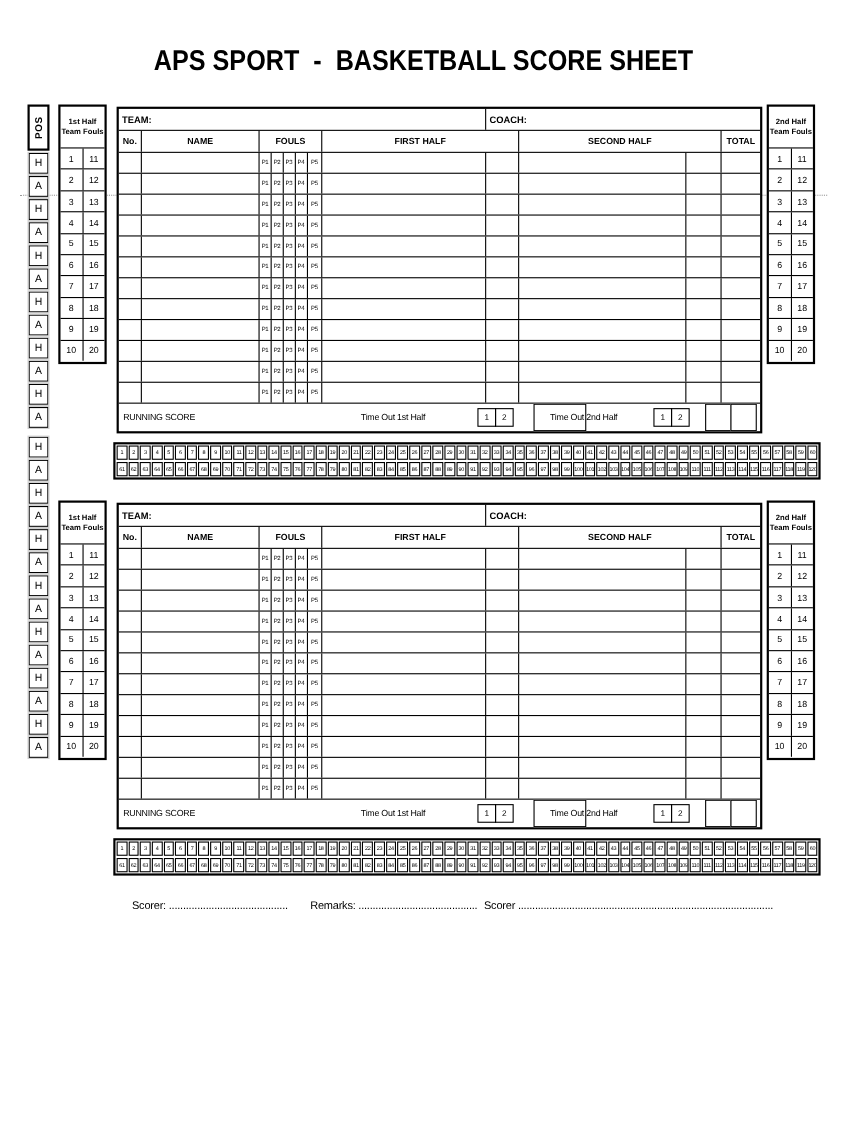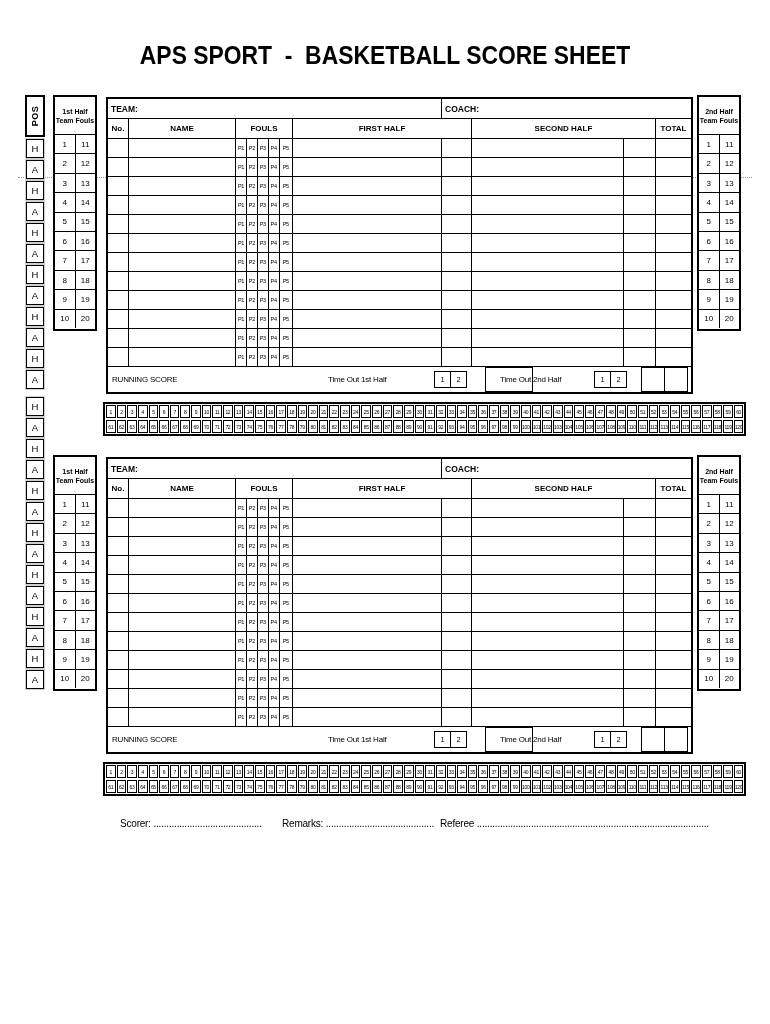--- a/index.html
+++ b/index.html
@@ -940,15 +940,15 @@
           <div class="strip-cell">118</div>
           <div class="strip-cell">119</div>
           <div class="strip-cell">120</div>
         </div>
       </div>
     </div>
 
   <div class="footer">
     <span class="f-item" style="left:120px"><span>Scorer: </span><span>..........................................</span></span>
     <span class="f-item" style="left:282px"><span>Remarks: </span><span>..........................................</span></span>
-    <span class="f-item" style="left:440px"><span>Referee </span><span>..........................................................................................</span></span>
+    <span class="f-item" style="left:440px"><span>Scorer </span><span>..........................................................................................</span></span>
   </div>
 </div>
 
 </body></html>

